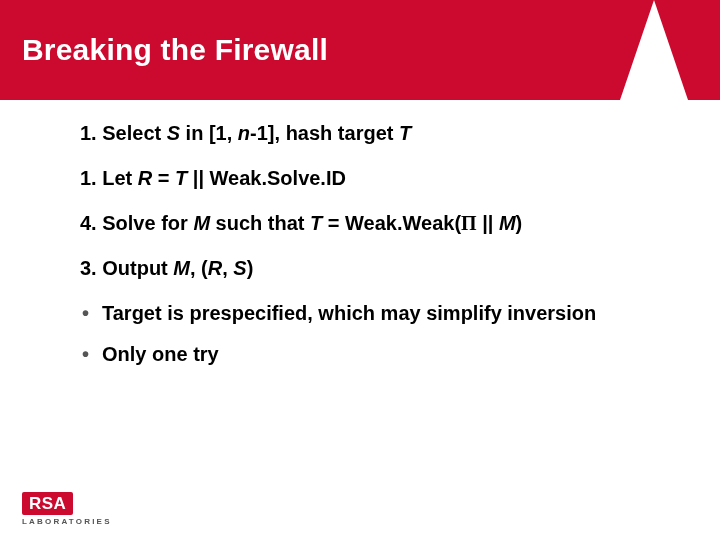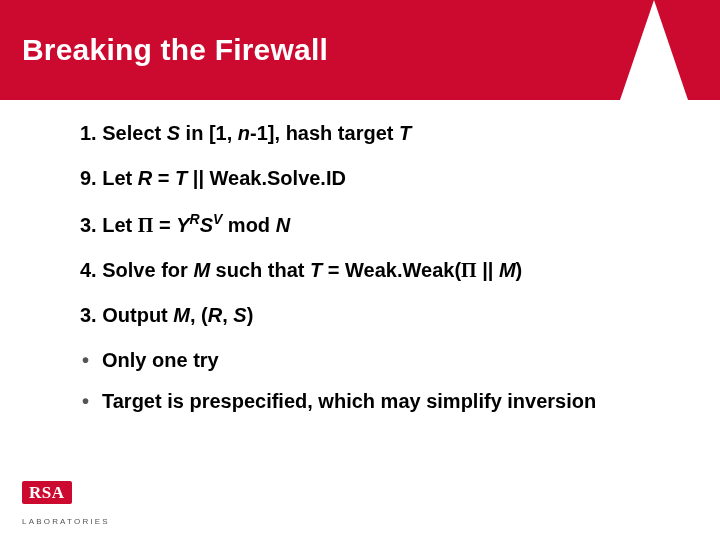--- a/index.html
+++ b/index.html
@@ -9,62 +9,59 @@
   .title-bar h1 { color: #fff; font-size: 30px; font-weight: bold; letter-spacing: 0.2px; }
   .wedge { position: absolute; top: 0; right: 32px; width: 0; height: 0; border-left: 34px solid transparent; border-right: 34px solid transparent; border-bottom: 100px solid #fff; }
   .content { position: absolute; top: 120px; left: 80px; right: 56px; }
   .step { font-size: 20px; font-weight: bold; margin-bottom: 18px; line-height: 1.35; }
   .step .it { font-style: italic; }
   .step sup { font-size: 0.7em; }
   .bullet-list { margin-top: 6px; }
   .bullet { font-size: 20px; font-weight: bold; margin-bottom: 14px; line-height: 1.35; padding-left: 22px; position: relative; }
   .bullet::before { content: "•"; position: absolute; left: 2px; top: 0; color: #555; }
   .logo { position: absolute; left: 22px; bottom: 14px; }
-  .logo-box { background: #cc092f; color: #fff; font-weight: bold; font-size: 17px; padding: 3px 7px 3px 7px; border-radius: 2px; letter-spacing: 0.5px; display: inline-block; line-height: 1; font-family: Liberation Serif, serif; }
-  .logo-sub { font-size: 8px; letter-spacing: 2.2px; color: #555; margin-top: 13px; font-weight: normal; }
+  .logo-box { background: #cc092f; color: #fff; font-weight: bold; font-size: 17px; padding: 3px 7px 3px 7px; border-radius: 2px; letter-spacing: 0.5px; display: inline-block; line-height: 1; }
+  .logo-sub { font-size: 8px; letter-spacing: 2.2px; color: #555; margin-top: 2px; font-weight: bold; }
   .sym { font-family: 'Times New Roman', serif; font-style: normal; }
 </style>
 </head>
 <body>
 
 <div class="slide">
 
   <div class="title-bar">
     <h1>Breaking the Firewall</h1>
   </div>
   <div class="wedge"></div>
 
   <div class="content">
 
     <div class="step">
       <span>1. Select </span><span class="it">S</span><span> in [1, </span><span class="it">n</span><span>-1], hash target </span><span class="it">T</span>
     </div>
 
     <div class="step">
-      <span>9. Let </span><span class="it">R</span><span> = </span><span class="it">T</span><span> || Weak.Solve.ID</span>
+      <span>1. Let </span><span class="it">R</span><span> = </span><span class="it">T</span><span> || Weak.Solve.ID</span>
     </div>
 
-    <div class="step">
-      <span>3. Let </span><span class="sym">Π</span><span> = </span><span class="it">Y</span><sup class="it">R</sup><span class="it">S</span><sup class="it">V</sup><span> mod </span><span class="it">N</span>
-    </div>
 
     <div class="step">
       <span>4. Solve for </span><span class="it">M</span><span> such that </span><span class="it">T</span><span> = Weak.Weak(</span><span class="sym">Π</span><span> || </span><span class="it">M</span><span>)</span>
     </div>
 
     <div class="step">
       <span>3. Output </span><span class="it">M</span><span>, (</span><span class="it">R</span><span>, </span><span class="it">S</span><span>)</span>
     </div>
 
     <div class="bullet-list">
       <div class="bullet">
-        <span>Only </span><span class="it">one</span><span> try</span>
+        <span>Target is prespecified, which may simplify inversion</span>
       </div>
       <div class="bullet">
-        <span>Target is prespecified, which may simplify inversion</span>
+        <span>Only </span><span class="it">one</span><span> try</span>
       </div>
     </div>
 
   </div>
 
   <div class="logo">
     <div class="logo-box">RSA</div>
     <div class="logo-sub">LABORATORIES</div>
   </div>
 

